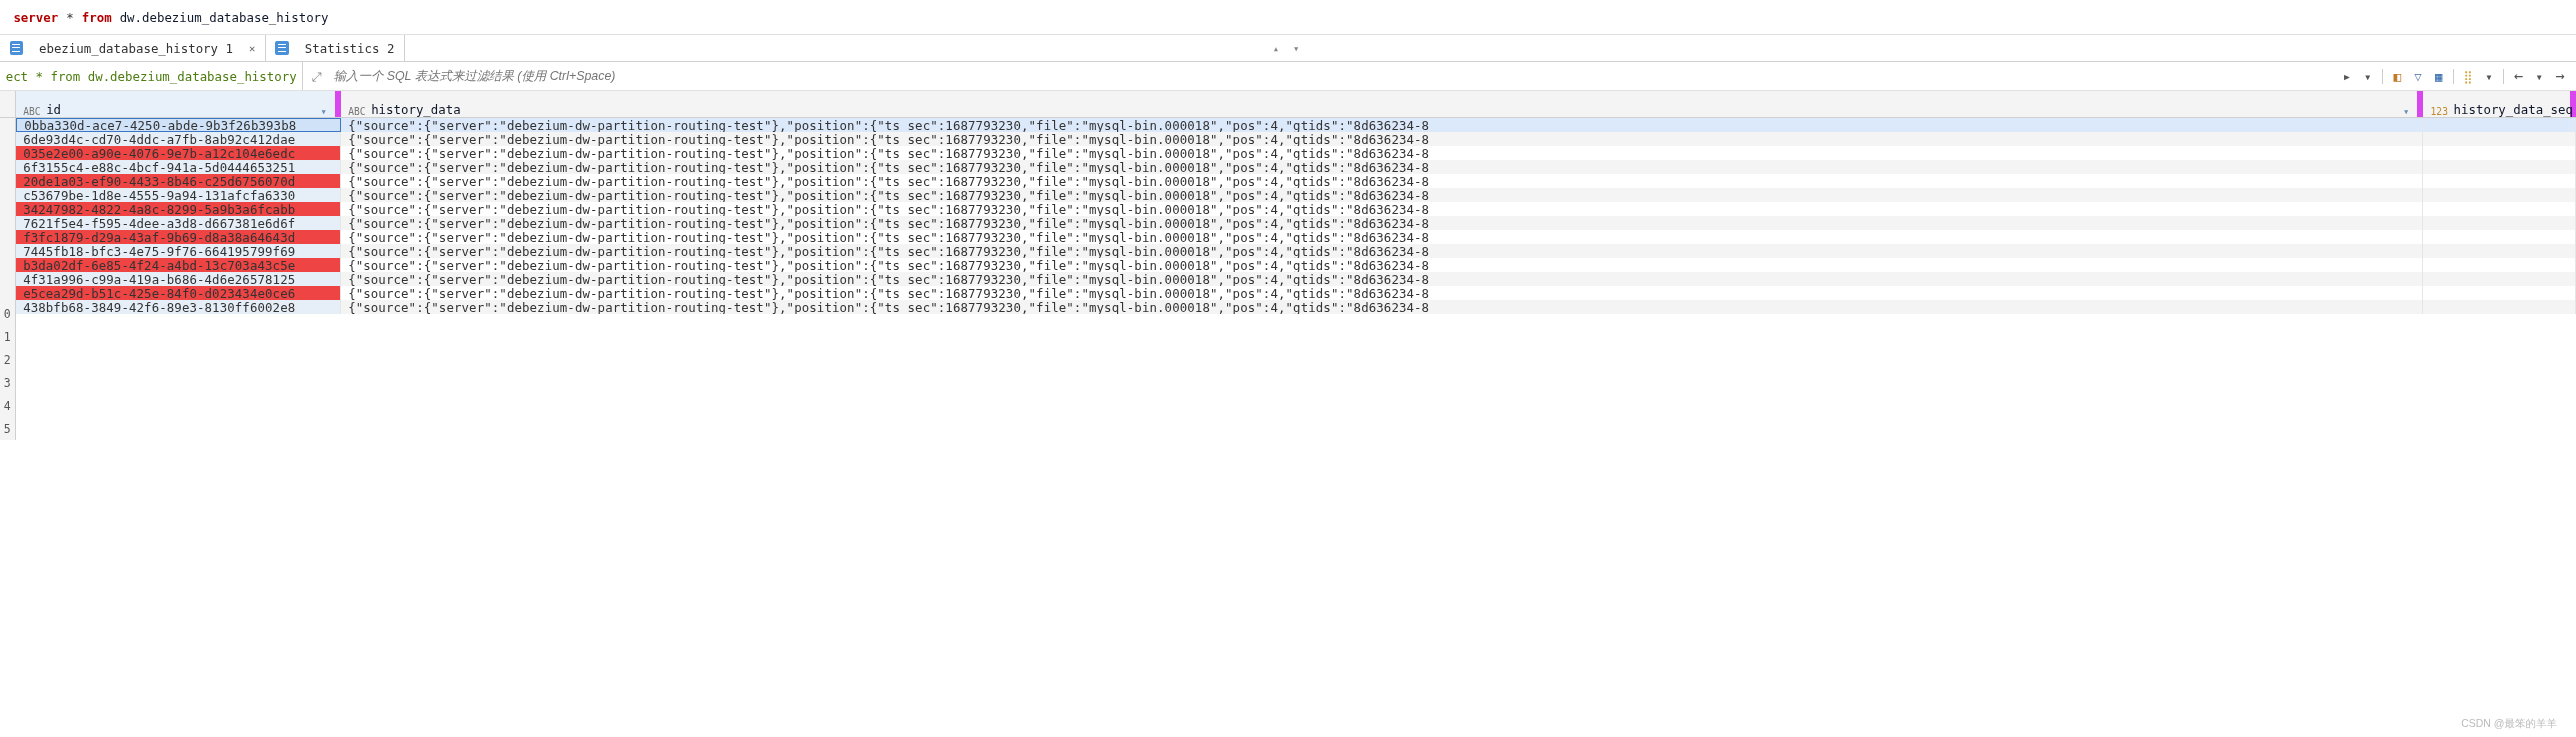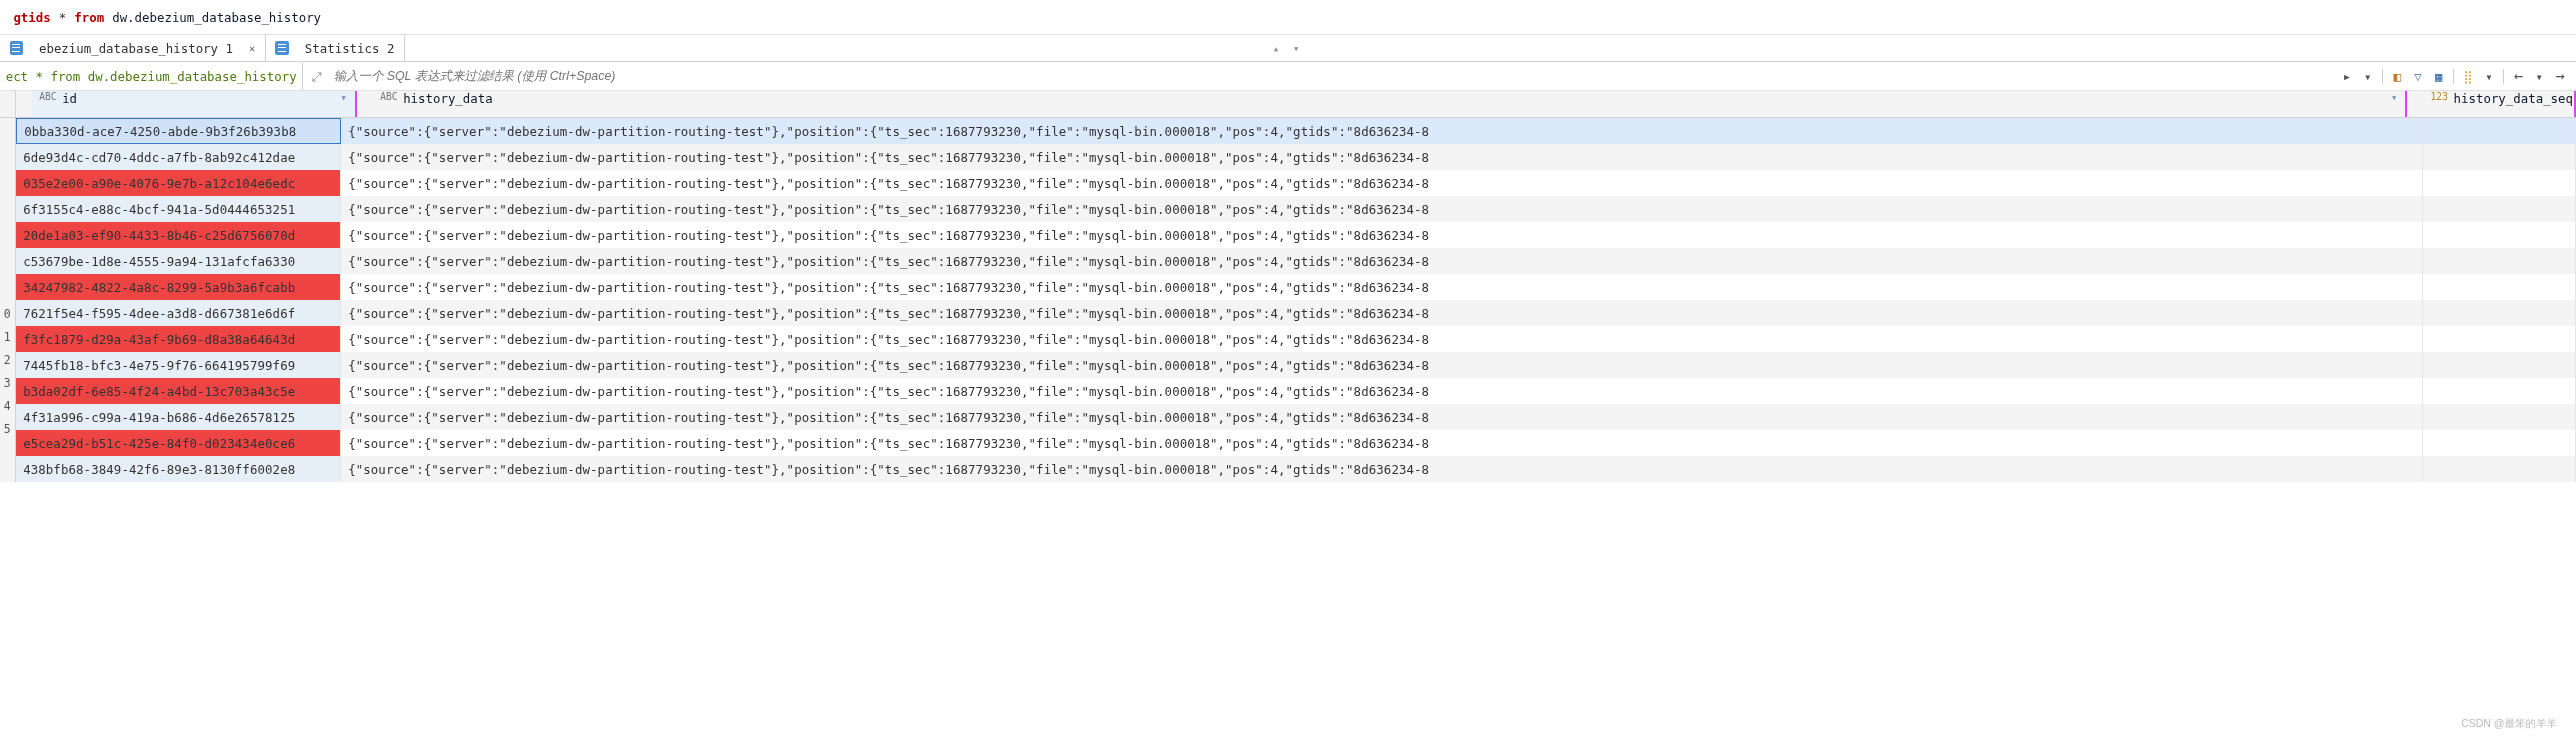--- a/index.html
+++ b/index.html
@@ -30,47 +30,47 @@
 .arrow-right { color:#e38a2a; font-size:15.3px; }
 .sep { width:1px; height:15.3px; background:#ccc; margin:0 1.9px; }
 
 .grid-wrap { display:flex; }
 .rownum-gutter { background:#f4f4f4; border-right:1px solid #d0d0d0; }
 .rownum-gutter .hdr { height:27px; border-bottom:1px solid #d0d0d0; }
 .rownum-gutter .rn { height:23px; font-size:11.5px; color:#555; padding:0 3.8px; display:flex; align-items:center; justify-content:flex-end; min-width:9.6px; }
 
 .grid { flex:1; overflow:hidden; }
 .cols { display:flex; height:27px; border-bottom:1px solid #d0d0d0; background:#f4f4f4; }
-.col { display:flex; align-items:flex-start; padding:0 7.6px; border-right:2px solid #d946ef; position:relative; font-family: -apple-system, sans-serif; margin-left: 16px; }
+.col { display:flex; align-items:flex-end; padding:0 7.6px; border-right:6px solid #d946ef; position:relative; font-family: -apple-system, sans-serif; }
 .col.id { width:325px; background:#e8f0fa; }
 .col.hd { flex:1; }
 .col.seq { width:153px; }
 .type-ico { color:#777; font-size:9.6px; margin-right:5.7px; }
 .type-ico.num { color:#c08a2a; }
 .col .funnel { margin-left:auto; color:#6a8db5; font-size:10.5px; cursor:pointer; }
 .col-label { color:#0f172a; }
 
-.rows .row { display:flex; height:26px; align-items:center; }
+.rows .row { display:flex; height:14px; align-items:center; }
 .rows .row:nth-child(odd){ background:#fff; }
 .rows .row:nth-child(even){ background:#f4f4f4; }
 .rows .row.sel { background:#dbe9fb; }
 .cell { padding:0 7.6px; border-right:1px solid #e6e6e6; height:100%; display:flex; align-items:center; white-space:nowrap; overflow:hidden; font-family: Menlo, Monaco, monospace; letter-spacing:0.1px; }
 .cell.id { width:325px; background:#ef4444; }
 .row:nth-child(even) .cell.id { background:#e6eef8; }
 .row.sel .cell.id { background:#d0e2f8; border:1px solid #3a78c4; }
 .cell.hd { flex:1; }
 .cell.seq { width:153px; }
 
 .watermark { position:fixed; bottom:5.7px; right:19px; color:#bbb; font-size:10.5px; font-family:-apple-system,sans-serif; }
 </style>
 </head>
 <body>
 
 <div class="top-editor">
-  <span class="kw">gtids</span>
+  <span class="kw">server</span>
   <span class="star">*</span>
   <span class="kw">from</span>
   <span class="ident">dw.debezium_database_history</span>
 </div>
 
 <div class="tabs-bar">
   <div class="tab active">
     <span class="tab-ico"></span>
     <span>ebezium_database_history 1</span>
     <span class="close">✕</span>

